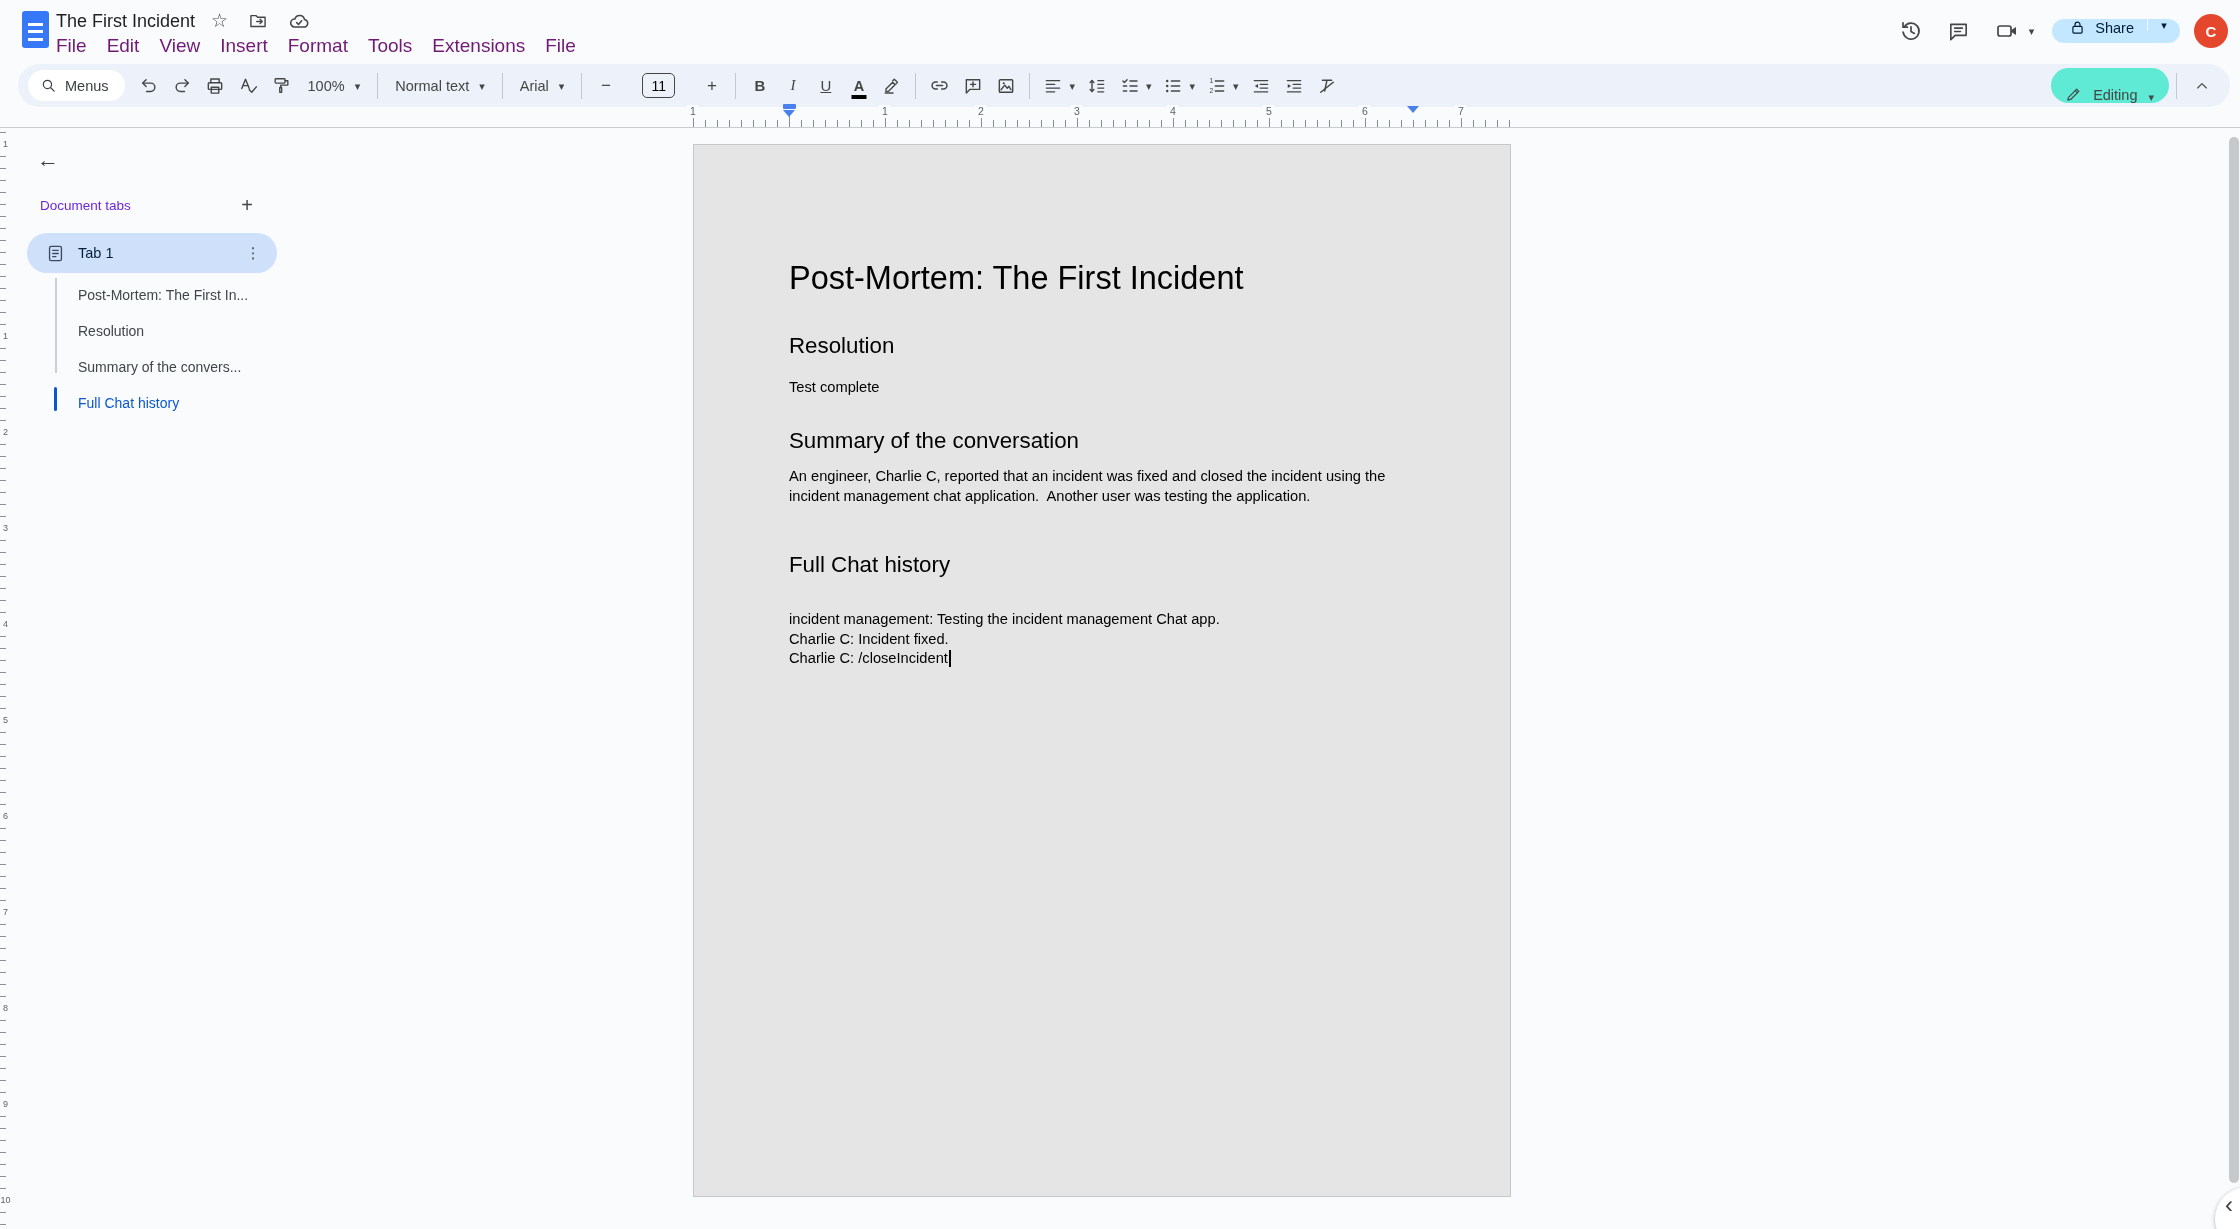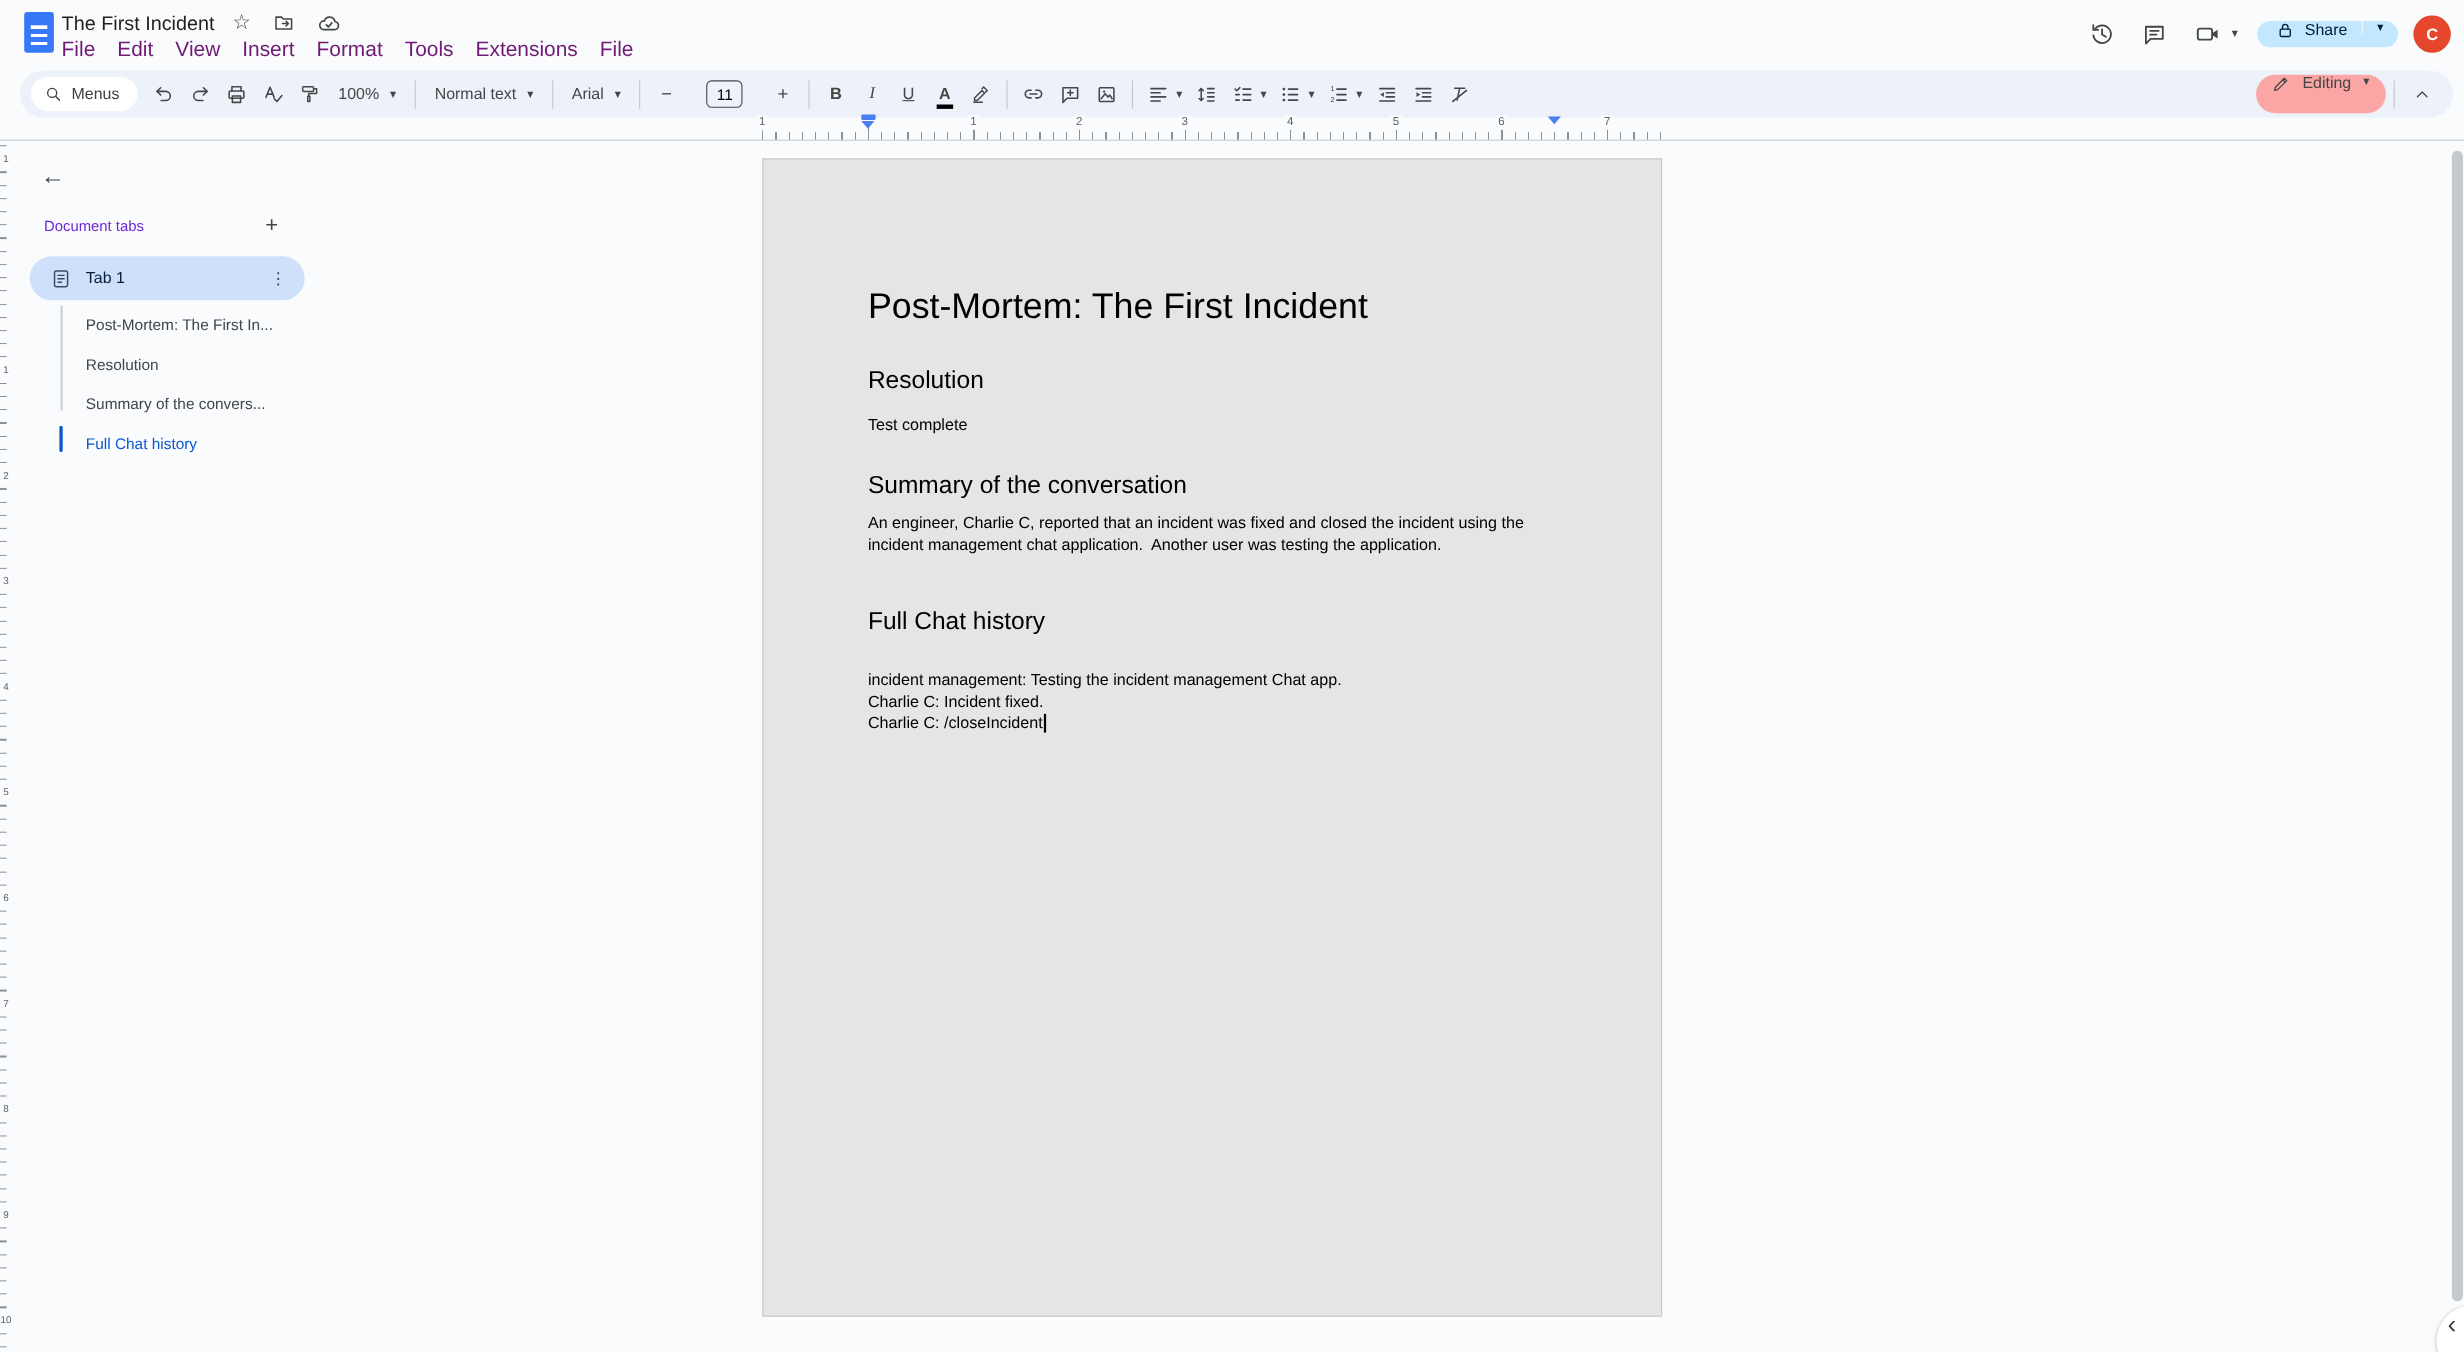--- a/index.html
+++ b/index.html
@@ -41,21 +41,21 @@
   .tbtn{width:33px;height:33px;display:flex;align-items:center;justify-content:center;color:#444746;border-radius:8px}
   .tsel{display:flex;align-items:center;gap:10px;padding:0 10px;color:#444746;font-size:14.5px;white-space:nowrap}
   .tdiv{width:1px;height:26px;background:#c4c7cc;margin:0 7px}
   .fsbox{width:33px;height:25px;border:1.4px solid #444746;border-radius:5px;display:flex;align-items:center;justify-content:center;font-size:14px;color:#000000;margin:0 20px}
   .blet{font-size:15px;font-weight:700}
   .ilet{font-size:15px;font-style:italic;font-family:"Liberation Serif",serif}
   .ulet{font-size:15px;text-decoration:underline}
   .acolor{position:relative;font-size:14.5px;font-weight:600;line-height:14px}
   .acolor i{position:absolute;left:50%;transform:translateX(-50%);bottom:-6px;width:15px;height:3.5px;background:#000}
   .tb-right{margin-left:auto;display:flex;align-items:center}
-  .mode-pill{display:flex;align-items:flex-start;gap:11px;height:35px;border-radius:17.5px;padding:0 15px 0 14px;background:#fca5a5;color:#444746}
+  .mode-pill{display:flex;align-items:flex-end;gap:11px;height:35px;border-radius:17.5px;padding:0 15px 0 14px;background:#5eead4;color:#444746}
   .mode-label{font-size:14.5px;font-weight:500}
   .collapse-btn{width:36px;height:36px;display:flex;align-items:center;justify-content:center;color:#444746}
 
   
   .ruler-baseline{position:absolute;left:0;top:127px;width:2240px;height:1px;background:#c9cbce}
   .hruler{position:absolute;left:693px;top:104px;width:818px;height:23px}
   .hticks-minor{position:absolute;left:0;width:817px;bottom:0;height:7px;background:repeating-linear-gradient(to right,#8a9097 0 1px,transparent 1px 12px)}
   .hticks-major{position:absolute;left:0;width:817px;bottom:0;height:12px;background:repeating-linear-gradient(to right,#8a9097 0 1px,transparent 1px 96px)}
   .hnum{position:absolute;top:1px;transform:translateX(-50%);font-size:10.5px;line-height:13px;color:#5f6368;background:var(--page_bg,#f9fbfd);padding:0 3px;left:calc(96px + var(--inch)*96px)}
   .marker-rect{position:absolute;left:calc(96px - 6.5px);top:0;width:13px;height:4.5px;background:var(--marker_blue,#4a7fee);border-radius:1px}

